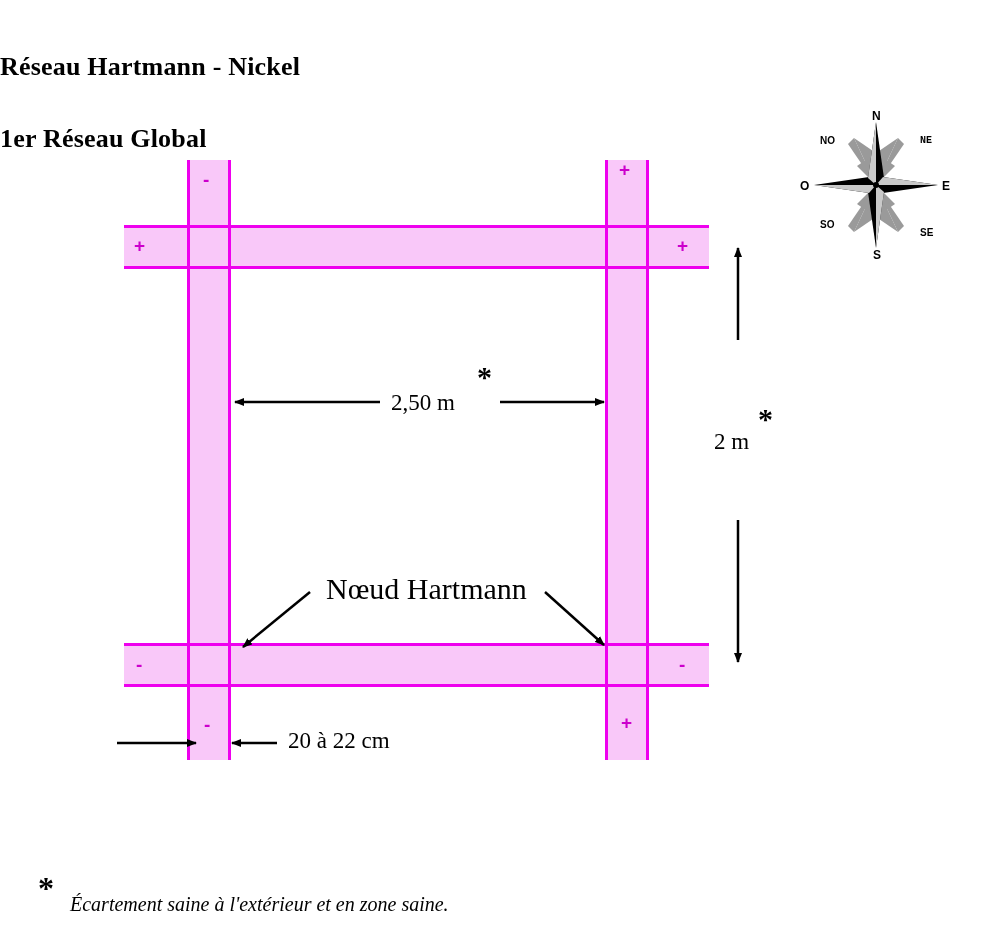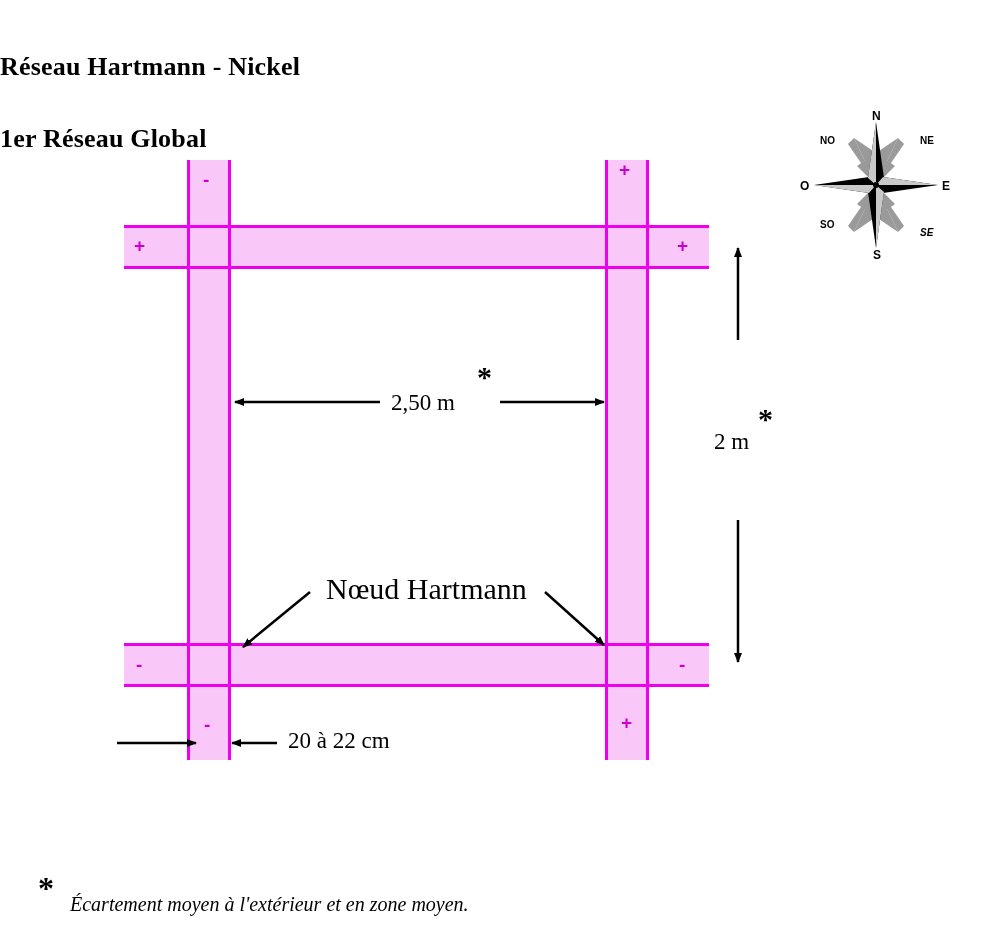--- a/index.html
+++ b/index.html
@@ -183,21 +183,21 @@
   <div class="star" style="left:477px; top:362px;">*</div>
 
   <div class="measure" style="left:714px; top:429px;">2 m</div>
   <div class="star" style="left:758px; top:404px;">*</div>
 
   <div class="node-label" style="left:326px; top:572px;">Nœud Hartmann</div>
 
   <div class="measure" style="left:288px; top:728px;">20 à 22 cm</div>
 
   <div id="footnote-star">*</div>
-  <div id="footnote-text">Écartement moyen à l'extérieur et en zone moyen.</div>
+  <div id="footnote-text">Écartement saine à l'extérieur et en zone saine.</div>
 
   <div id="compass">
     <svg width="160" height="150" viewBox="0 0 160 150">
 
       <g fill="#9a9a9a">
         <polygon points="80,75 52,34 58,28 80,75"></polygon>
         <polygon points="80,75 58,28 99,56 80,75"></polygon>
         <polygon points="80,75 108,34 102,28 80,75"></polygon>
         <polygon points="80,75 102,28 61,56 80,75"></polygon>
         <polygon points="80,75 52,116 58,122 80,75"></polygon>
@@ -219,18 +219,18 @@
         <polygon points="18,75 80,75 73,83"></polygon>
         <polygon points="142,75 80,75 87,67"></polygon>
       </g>
       <circle cx="80" cy="75" r="3" fill="#000000"></circle>
     </svg>
     <span class="cpt big" style="left:76px; top:0px;">N</span>
     <span class="cpt big" style="left:77px; top:139px;">S</span>
     <span class="cpt big" style="left:146px; top:70px;">E</span>
     <span class="cpt big" style="left:4px; top:70px;">O</span>
     <span class="cpt" style="left:24px; top:26px;">NO</span>
-    <span class="cpt" style="left:124px; top:26px;">NE</span>
+    <span class="cpt" style="left:124px; top:26px;font-family:Liberation Mono, monospace;">NE</span>
     <span class="cpt" style="left:24px; top:110px;">SO</span>
-    <span class="cpt" style="left:124px; top:118px;font-style:italic;">SE</span>
+    <span class="cpt" style="left:124px; top:118px;">SE</span>
   </div>
 
 </div>
 
 </body></html>

